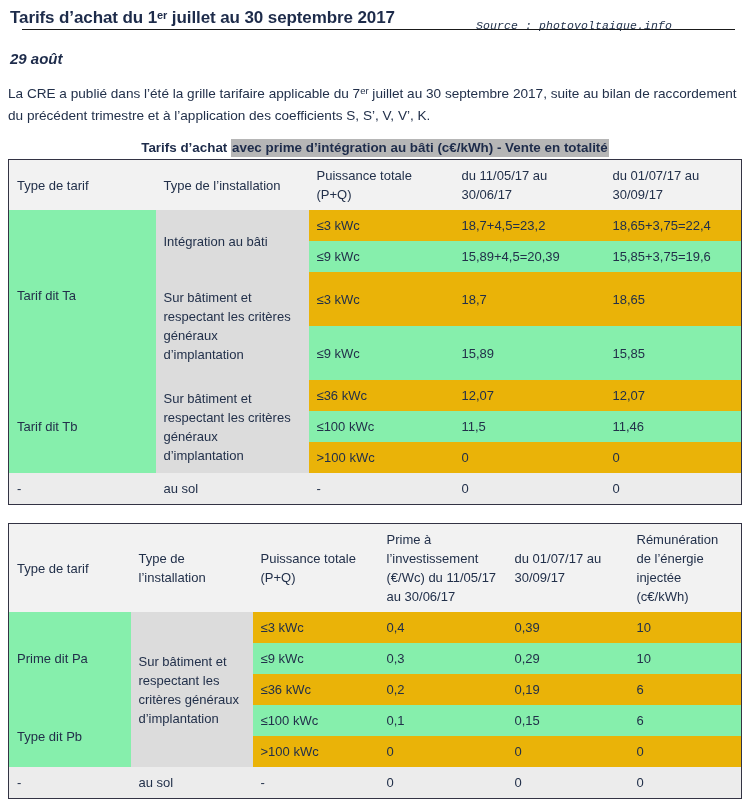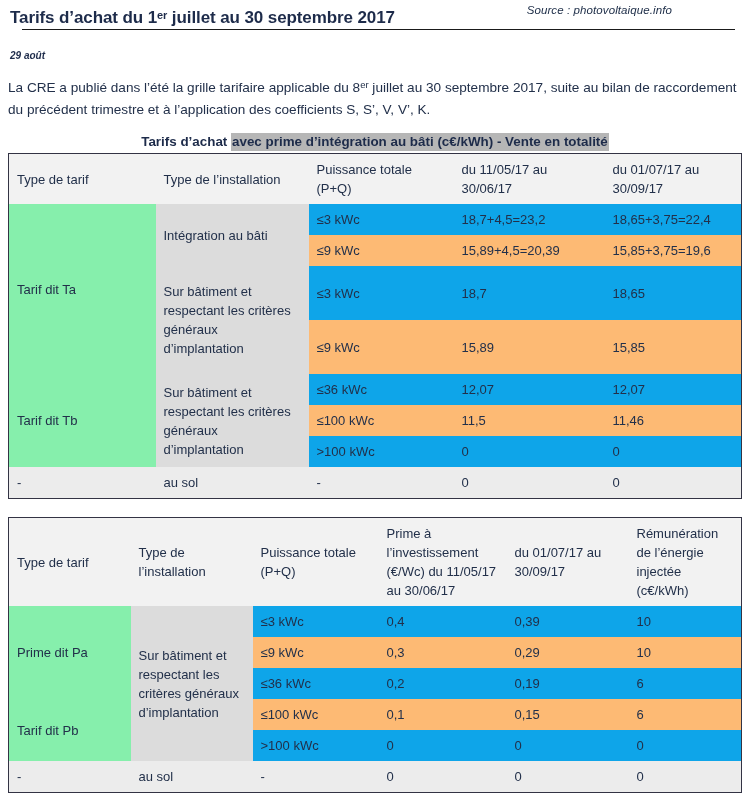--- a/index.html
+++ b/index.html
@@ -15,22 +15,22 @@
     position: relative;
   }
 
   
   .doc-head {
     position: relative;
     padding: 6px 10px 0 10px;
   }
   .source-line {
     position: absolute;
-    top: 4px; right: 78px;
-    font-family: Liberation Sans, sans-serif;
+    top: 19px; right: 78px;
+    font-family: Liberation Mono, monospace;
     font-style: italic;
     font-size: 11.5px;
     color: #20304a;
     letter-spacing: .1px;
     white-space: nowrap;
     text-align: center;
   }
   .doc-title {
     font-size: 17px;
     font-weight: bold;
@@ -47,21 +47,21 @@
   }
   .head-rule {
     position: absolute;
     left: 22px; right: 15px;
     top: 29px;
     height: 0;
     border-top: 1.6px solid #1a1a1a;
   }
 
   .doc-date {
-    font-size: 10px;
+    font-size: 15px;
     font-style: italic;
     font-weight: bold;
     color: #1d2b4a;
     margin: 22px 0 0 10px;
   }
 
   .doc-intro {
     font-size: 13.6px;
     line-height: 21px;
     color: #22304a;
@@ -112,40 +112,40 @@
     word-wrap: break-word;
   }
   
   table.grid thead td { background: #f2f2f2; vertical-align: middle; }
 
   
   td.lbl  { background: #86efac; }
   td.lbl2 { background: #dcdcdc; }
 
   
-  td.d-a { background: #0ea5e9; }
-  td.d-b { background: #fdba74; }
+  td.d-a { background: #eab308; }
+  td.d-b { background: #86efac; }
 
   
   tr.sol td { background: #ececec; }
 
   .tbl2 td { line-height: 19px; }
 </style>
 </head>
 <body>
 
 <div class="doc-head">
   <div class="source-line">Source : photovoltaique.info</div>
   <h1 class="doc-title"><span>Tarifs d’achat du 1</span><sup>er</sup><span> juillet au 30 septembre 2017</span></h1>
   <div class="head-rule"></div>
 </div>
 
 <div class="doc-date">29 août</div>
 
-<p class="doc-intro"><span>La CRE a publié dans l’été la grille tarifaire applicable du 8</span><sup>er</sup><span> juillet au 30 septembre 2017, suite au bilan de raccordement du précédent trimestre et à l’application des coefficients S, S’, V, V’, K.</span></p>
+<p class="doc-intro"><span>La CRE a publié dans l’été la grille tarifaire applicable du 7</span><sup>er</sup><span> juillet au 30 septembre 2017, suite au bilan de raccordement du précédent trimestre et à l’application des coefficients S, S’, V, V’, K.</span></p>
 
 <div class="table-block">
   <div class="table-caption"><span>Tarifs d’achat </span><span class="hl">avec prime d’intégration au bâti (c€/kWh) - Vente en totalité</span></div>
 
   <table class="grid tbl1">
     <colgroup>
       <col style="width:147px">
         <col style="width:153px">
         <col style="width:145px">
       <col style="width:151px">
@@ -248,21 +248,21 @@
         <td class="d-b">0,29</td>
         <td class="d-b">10</td>
       </tr>
       <tr>
         <td class="d-a">≤36 kWc</td>
         <td class="d-a">0,2</td>
         <td class="d-a">0,19</td>
         <td class="d-a">6</td>
       </tr>
       <tr>
-        <td class="lbl" rowspan="2">Tarif dit Pb</td>
+        <td class="lbl" rowspan="2">Type dit Pb</td>
         <td class="d-b">≤100 kWc</td>
         <td class="d-b">0,1</td>
         <td class="d-b">0,15</td>
         <td class="d-b">6</td>
       </tr>
       <tr>
         <td class="d-a">&gt;100 kWc</td>
         <td class="d-a">0</td>
         <td class="d-a">0</td>
         <td class="d-a">0</td>

